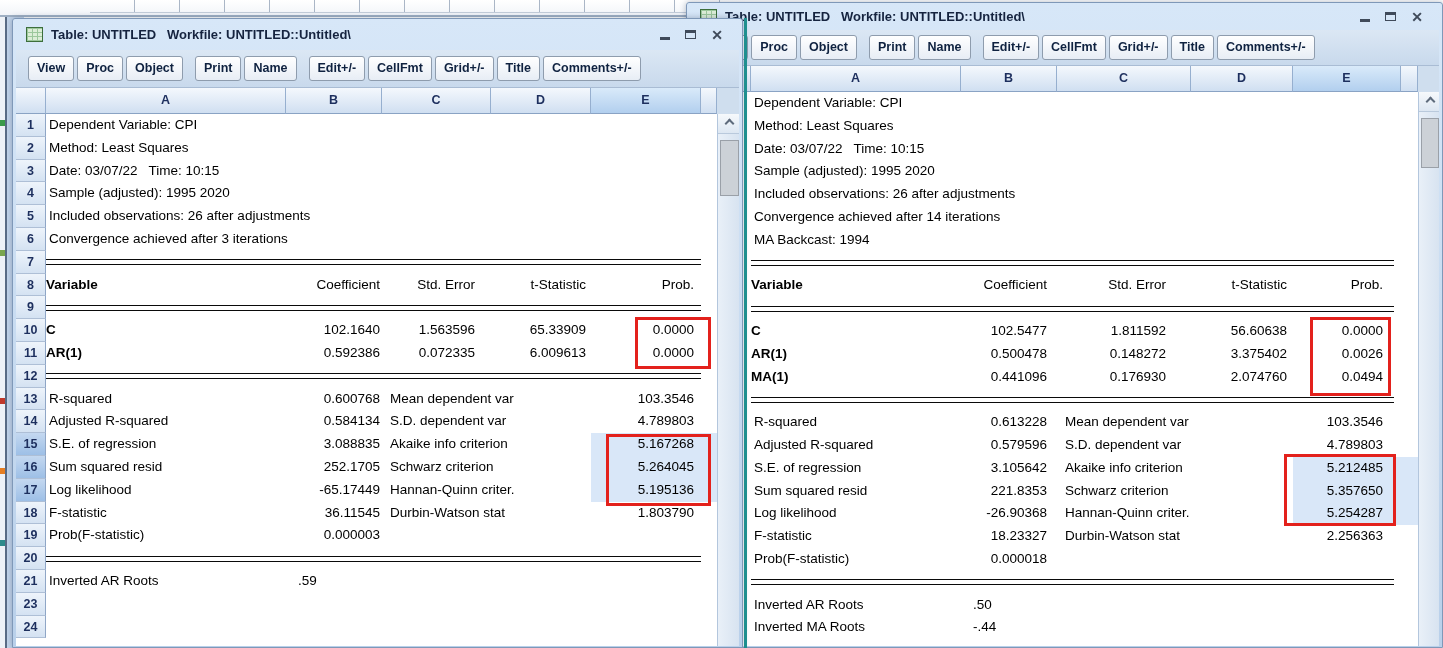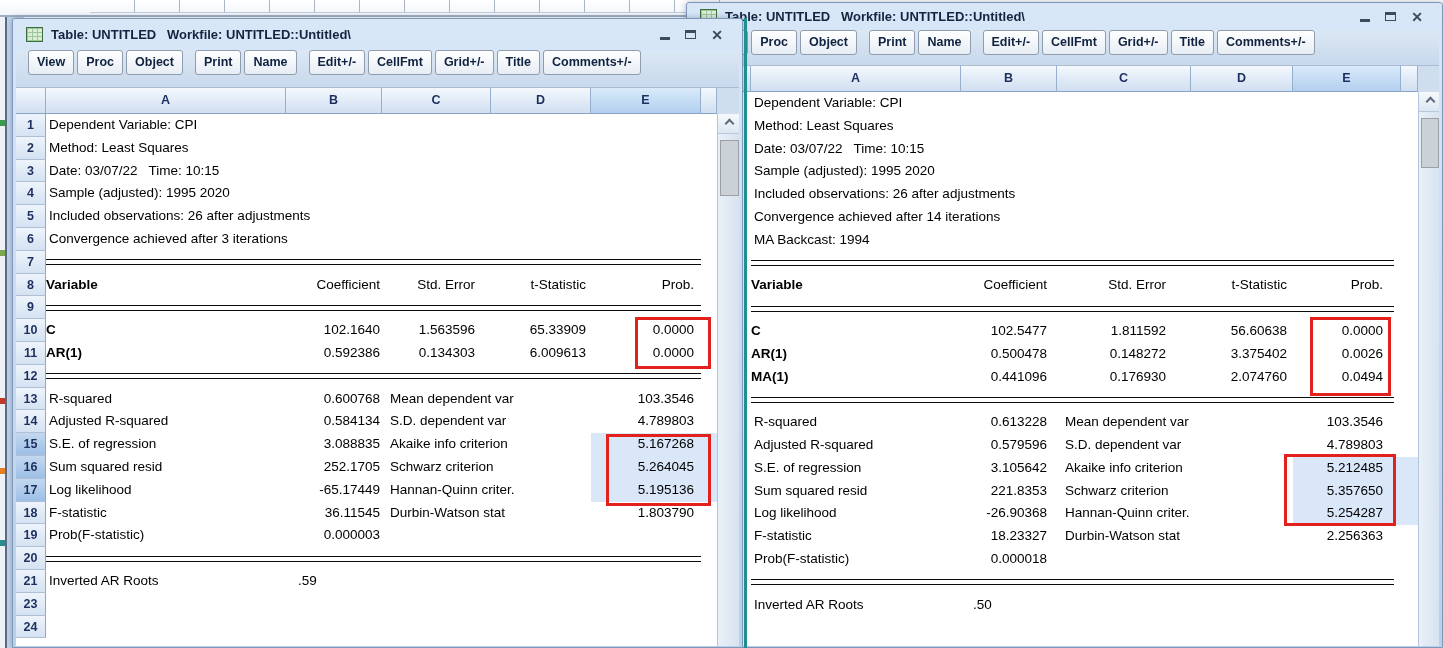--- a/index.html
+++ b/index.html
@@ -34,21 +34,21 @@
   overflow:hidden;flex:1 1 auto;}
 .wctl{display:flex;align-items:center;gap:15px;margin-right:16px;flex:0 0 auto;}
 .ic-min{display:inline-block;width:10px;height:3px;background:#3f4a5a;margin-top:7px;}
 .ic-max{display:inline-block;width:11px;height:9px;border:1px solid #3f4a5a;border-top:3px solid #3f4a5a;}
 .ic-x{font-size:14px;font-weight:bold;color:#3f4a5a;line-height:1;}
 .client{background:#ffffff;overflow:hidden;}
 #leftwin .client{height:596px;}
 #rightwin .client{height:616px;}
 
 
-.toolbar{display:flex;background:linear-gradient(#dbe7f4,#c8d9ec);
+.toolbar{display:flex;align-items:center;background:linear-gradient(#dbe7f4,#c8d9ec);
   border-bottom:1px solid #a9bcd4;padding-left:12px;}
 #leftwin .toolbar{height:38px;}
 #rightwin .toolbar{height:36px;}
 .tbtn{background:linear-gradient(#ffffff,#e7edf5);border:1px solid #8e9cad;border-radius:3px;
   height:25px;line-height:23px;padding:0 8px;font-size:12.5px;font-weight:bold;color:#0f2240;
   margin-right:3px;white-space:pre;}
 .tgap{width:9px;}
 
 
 .colhdr{display:flex;height:26px;background:#cfdeee;}
@@ -279,20 +279,25 @@
             <div class="cell rh"></div>
             <div class="dl rdl"></div>
           </div>
         <div class="row">
             <div class="cell rh"></div>
             <div class="cell ra pl3">Inverted AR Roots</div>
             <div class="cell rb pl12">.50</div>
           </div>
         <div class="row">
             <div class="cell rh"></div>
+            <div class="cell ra pl3">Inverted MA Roots</div>
+            <div class="cell rb pl12">-.44</div>
+          </div>
+        <div class="row">
+            <div class="cell rh"></div>
           </div>
       </div>
       <div class="vscroll">
         <div class="sb-btn">
             <span class="chev"></span>
           </div>
         <div class="sb-thumb"></div>
       </div>
     </div>
   </div>
@@ -381,21 +386,21 @@
             <div class="cell la ctr">C</div>
             <div class="cell lb num">102.1640</div>
             <div class="cell lc num">1.563596</div>
             <div class="cell ld num">65.33909</div>
             <div class="cell le num">0.0000</div>
           </div>
         <div class="row">
             <div class="cell lrn rn">11</div>
             <div class="cell la ctr">AR(1)</div>
             <div class="cell lb num">0.592386</div>
-            <div class="cell lc num">0.134303</div>
+            <div class="cell lc num">0.072335</div>
             <div class="cell ld num">6.009613</div>
             <div class="cell le num">0.0000</div>
           </div>
         <div class="row">
             <div class="cell lrn rn">12</div>
             <div class="dl ldl"></div>
           </div>
         <div class="row">
             <div class="cell lrn rn">13</div>
             <div class="cell la pl3">R-squared</div>

